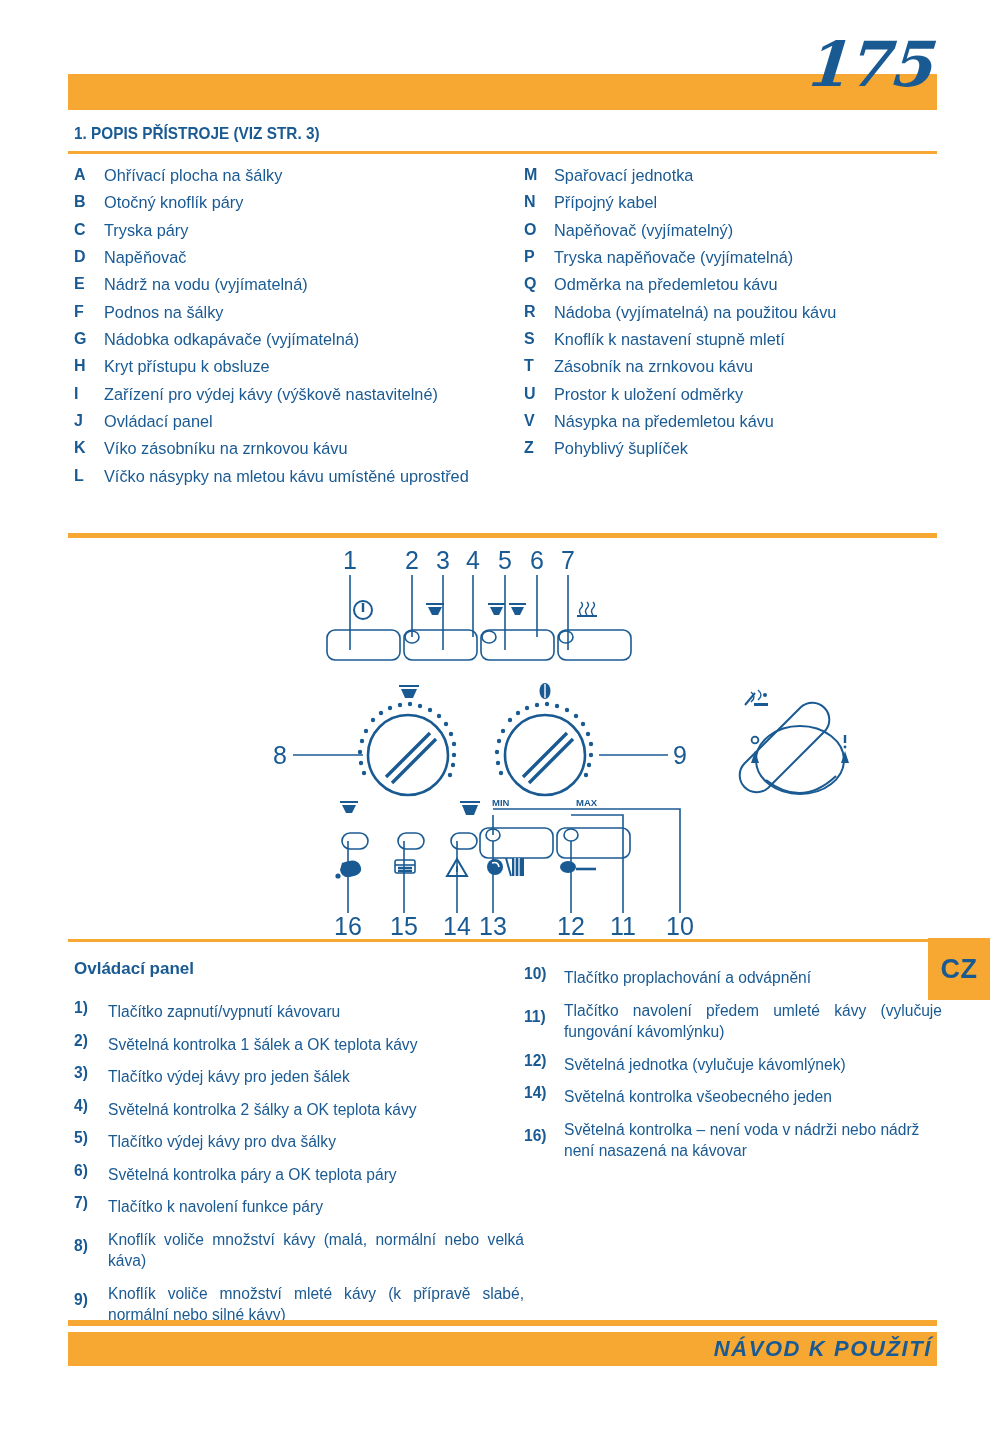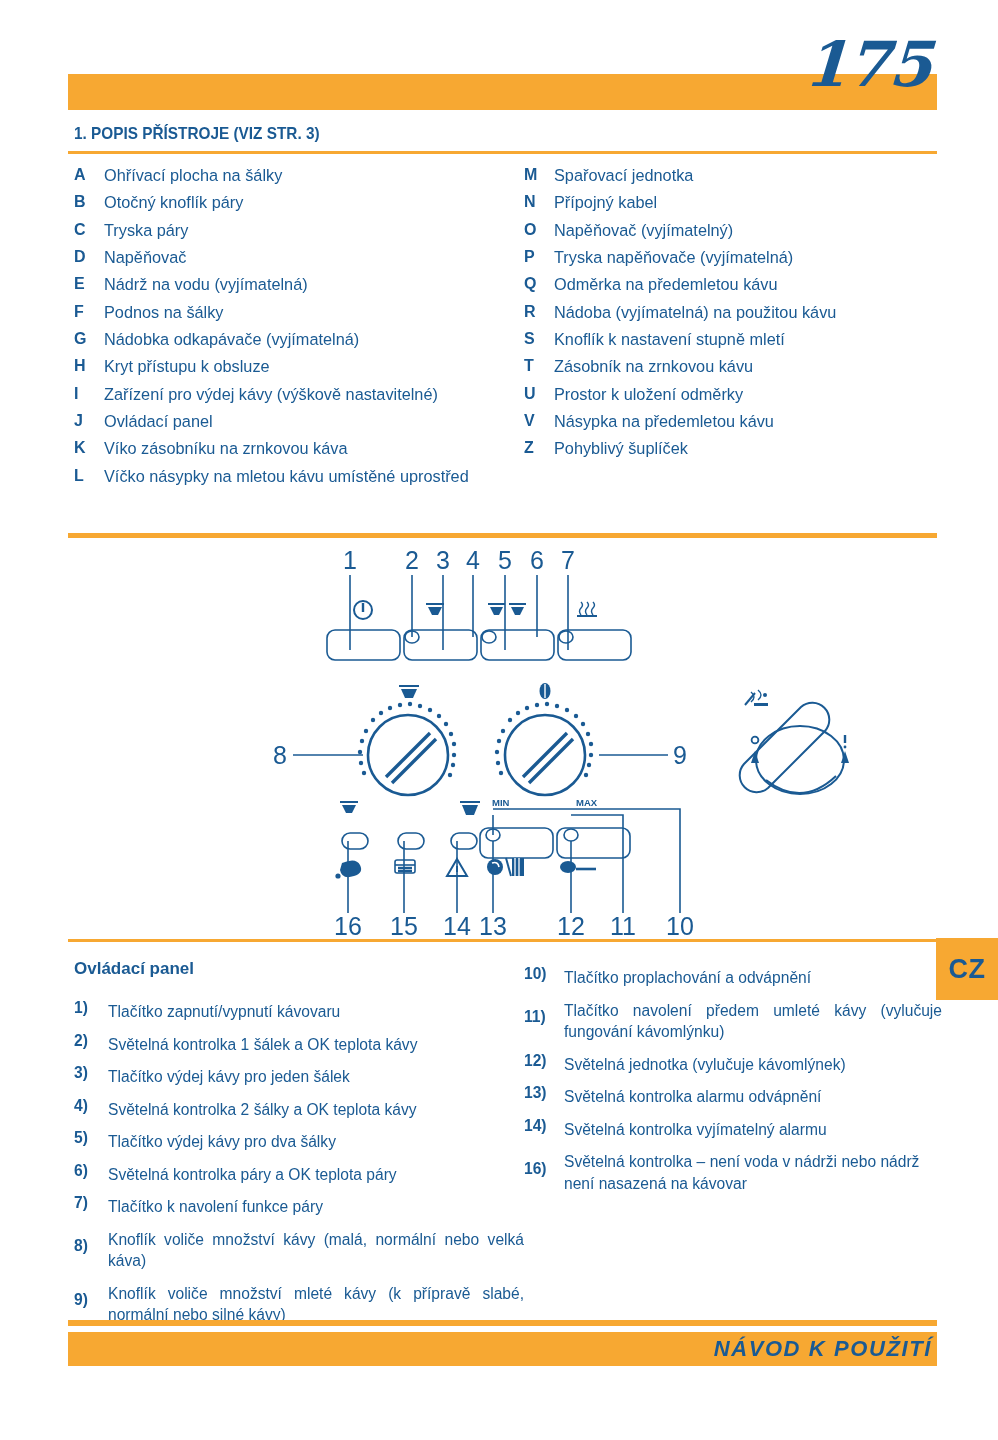--- a/index.html
+++ b/index.html
@@ -148,21 +148,21 @@
     padding-right: 6px;
   }
   .legend.left .legend-num  { width: 28px; flex: 0 0 28px; }
   .legend.right .legend-num { width: 34px; flex: 0 0 34px; }
   .legend-text { flex: 1 1 auto; margin-top: 8px; }
   .legend-text.justify { text-align: justify; }
 
   
   .cz-badge {
     position: absolute;
-    right: 0px; top: 938px;
+    right: 8px; top: 938px;
     width: 62px; height: 62px;
     background: #f7a832;
     color: #1a5a93;
     font-size: 27px;
     font-weight: bold;
     display: flex;
     align-items: center;
     justify-content: center;
     letter-spacing: 0.5px;
   }
@@ -239,21 +239,21 @@
     <div class="part-row">
       <span class="part-key">I</span>
       <span class="part-text">Zařízení pro výdej kávy (výškově nastavitelné)</span>
     </div>
     <div class="part-row">
       <span class="part-key">J</span>
       <span class="part-text">Ovládací panel</span>
     </div>
     <div class="part-row">
       <span class="part-key">K</span>
-      <span class="part-text">Víko zásobníku na zrnkovou káva</span>
+      <span class="part-text">Víko zásobníku na zrnkovou kávu</span>
     </div>
     <div class="part-row">
       <span class="part-key">L</span>
       <span class="part-text">Víčko násypky na mletou kávu umístěné uprostřed</span>
     </div>
   </div>
 
   <div class="parts-list right">
     <div class="part-row">
       <span class="part-key">M</span>
@@ -574,26 +574,22 @@
     </div>
     <div class="legend-row">
       <span class="legend-num">11)</span>
       <span class="legend-text justify">Tlačítko navolení předem umleté kávy (vylučuje fungování kávomlýnku)</span>
     </div>
     <div class="legend-row">
       <span class="legend-num">12)</span>
       <span class="legend-text">Světelná jednotka (vylučuje kávomlýnek)</span>
     </div>
     <div class="legend-row">
-      <span class="legend-num">13)</span>
-      <span class="legend-text">Světelná kontrolka alarmu odvápnění</span>
-    </div>
-    <div class="legend-row">
       <span class="legend-num">14)</span>
-      <span class="legend-text">Světelná kontrolka vyjímatelný alarmu</span>
+      <span class="legend-text">Světelná kontrolka všeobecného jeden</span>
     </div>
     <div class="legend-row">
       <span class="legend-num">16)</span>
       <span class="legend-text">Světelná kontrolka – není voda v nádrži nebo nádrž není nasazená na kávovar</span>
     </div>
   </div>
 
   <div class="cz-badge">CZ</div>
 
   <div class="footer-thin"></div>

